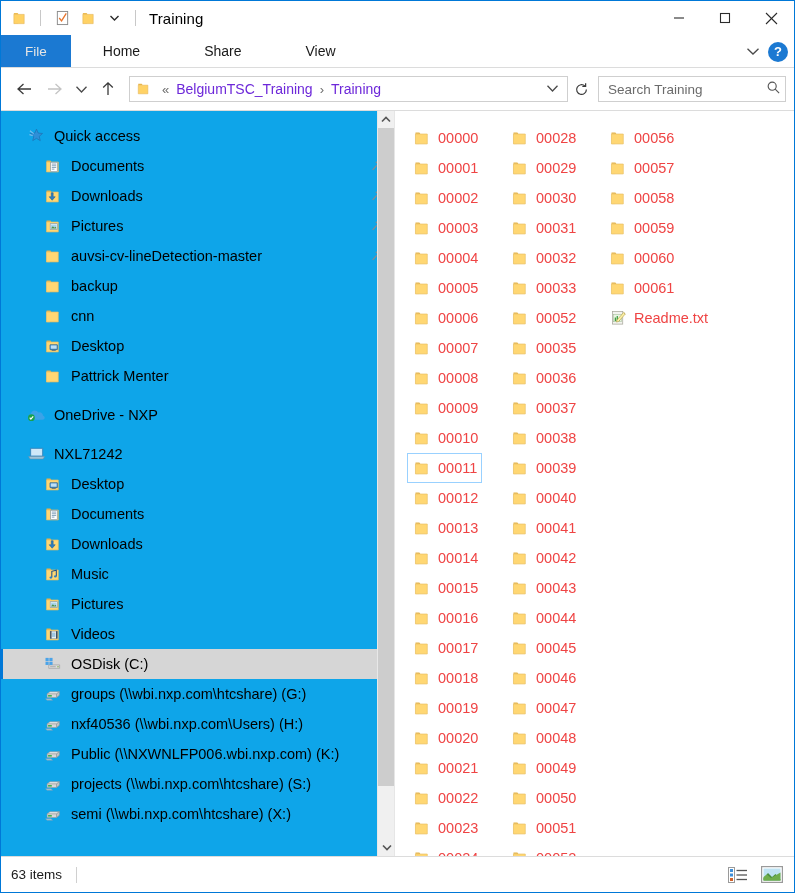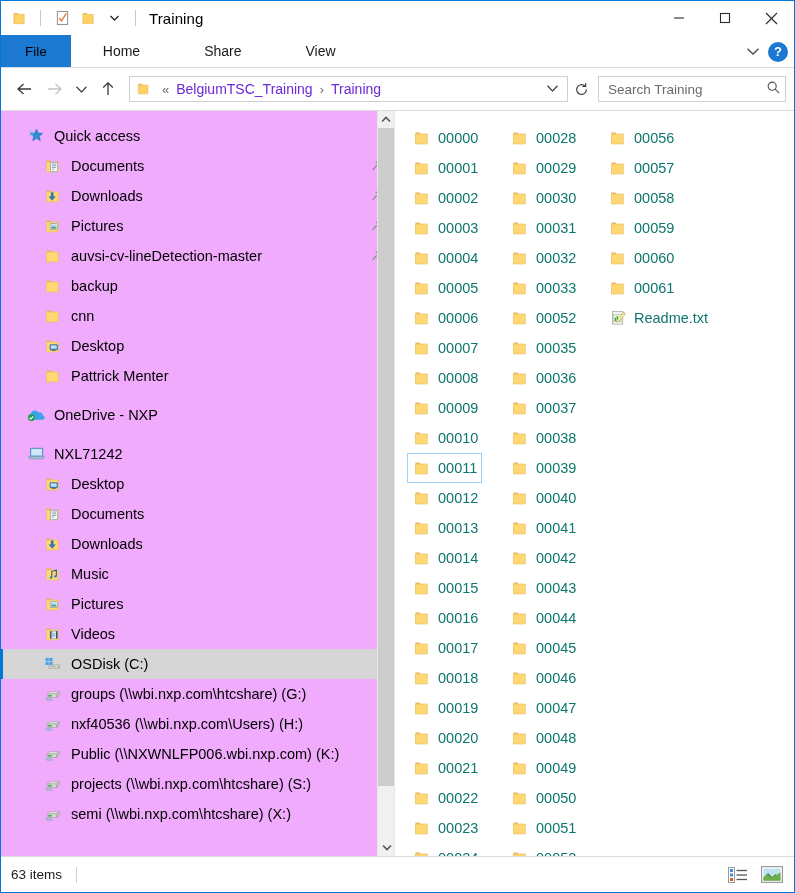--- a/index.html
+++ b/index.html
@@ -48,21 +48,21 @@
     display: flex; align-items: stretch;
     background: #ffffff;
     border-bottom: 1px solid #dcdcdc;
     position: relative;
   }
   .tab {
     padding: 0 32px; display: flex; align-items: center;
     font-size: 14px; color: #1a1a1a; height: 100%;
   }
   .tab.file {
-    background: #1b79d2; color: #000000; padding: 0 24px;
+    background: #1b79d2; color: #e5e5e5; padding: 0 24px;
     font-size: 13.5px;
   }
   .ribbon-right {
     position: absolute; right: 6px; top: 0; height: 33px;
     display: flex; align-items: center; gap: 8px;
   }
   .chev-down { color: #555; font-size: 12px; }
   .help-btn {
     width: 20px; height: 20px; border-radius: 50%;
     background: #1b79d2; color: #fff;
@@ -108,21 +108,21 @@
 
   
   .bodyarea {
     flex: 1 1 auto; display: flex; min-height: 0;
     border-top: 1px solid #dcdcdc;
   }
 
   
   .navpane {
     width: 393px; flex: 0 0 393px;
-    position: relative; overflow: hidden; background: #f0abfc;
+    position: relative; overflow: hidden; background: #0ea5e9;
     padding-top: 10px;
     text-align: center;
   }
   .navitem {
     height: 30px; display: flex; align-items: center;
     font-size: 14.5px; color: #000; padding-right: 10px;
     white-space: nowrap;
   }
   .navitem.sel { background: #d6d6d6; box-shadow: inset 2px 0 0 #0078d7; }
   .navitem .ico {
@@ -152,21 +152,21 @@
   
   .filelist {
     flex: 1 1 auto; position: relative; overflow: hidden;
     background: #fff; padding-top: 12px;
   }
   .col-wrap { display: flex; padding-left: 12px; }
   .col { width: 98px; flex: 0 0 98px; }
   .col.wide { width: 130px; flex: 0 0 130px; }
   .fitem {
     height: 30px; display: flex; align-items: center;
-    font-size: 14.5px; color: #0f766e;
+    font-size: 14.5px; color: #ef4444;
     padding: 0 4px 0 6px; width: fit-content;
     border: 1px solid transparent;
   }
   .fitem.focused {
     border: 1px solid #99d1ff; background: #ffffff;
   }
   .fitem .fico { margin-right: 7px; display: flex; flex: 0 0 auto; }
 
   
   .statusbar {

